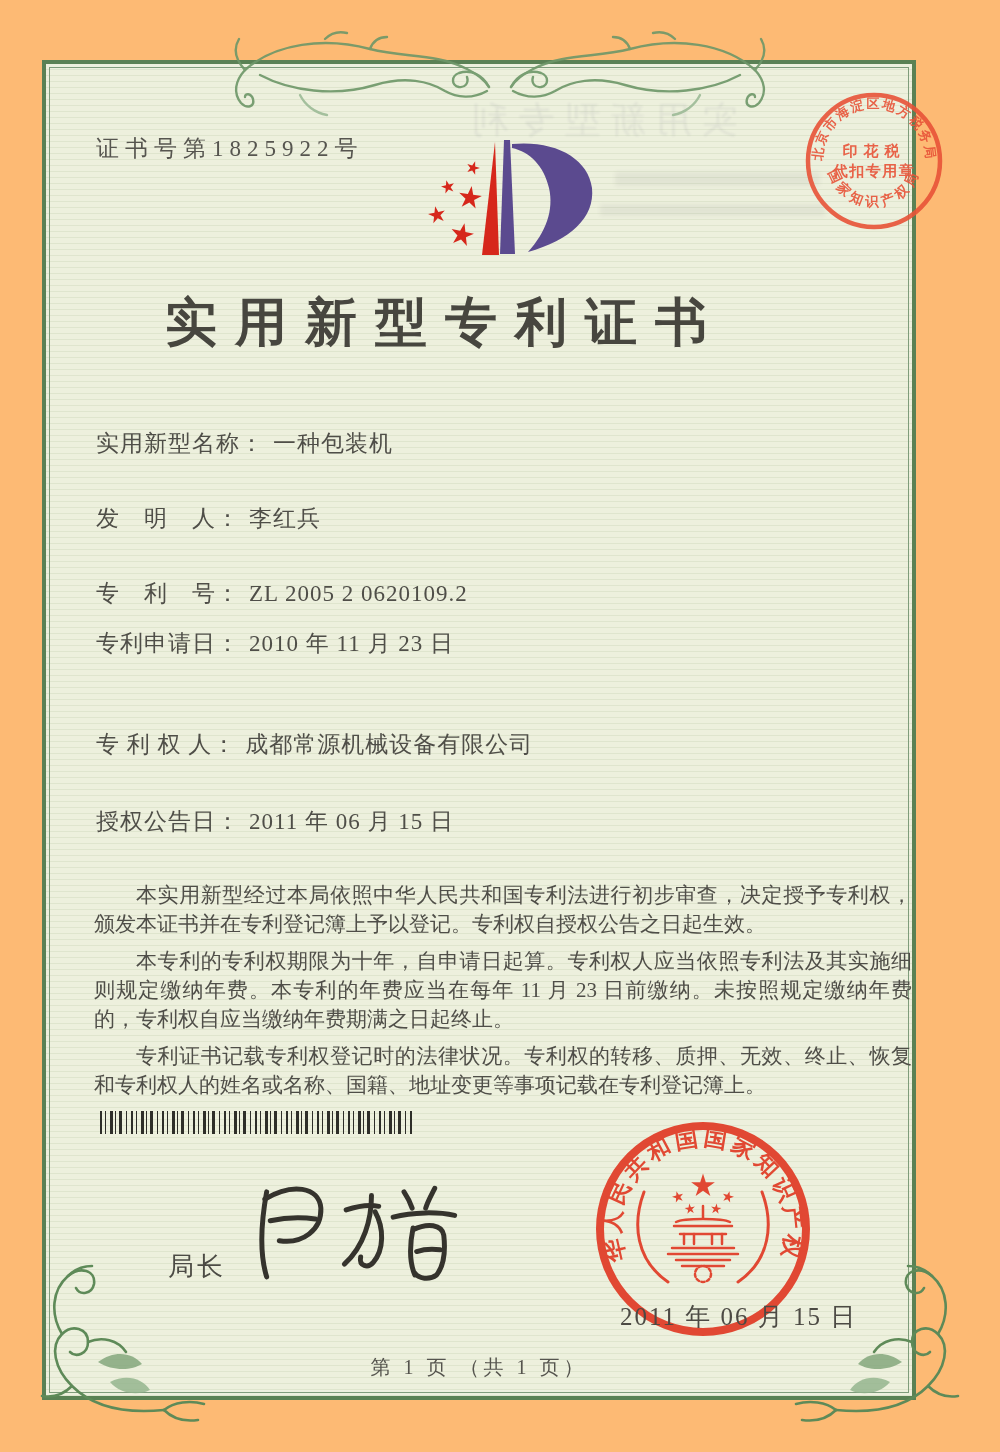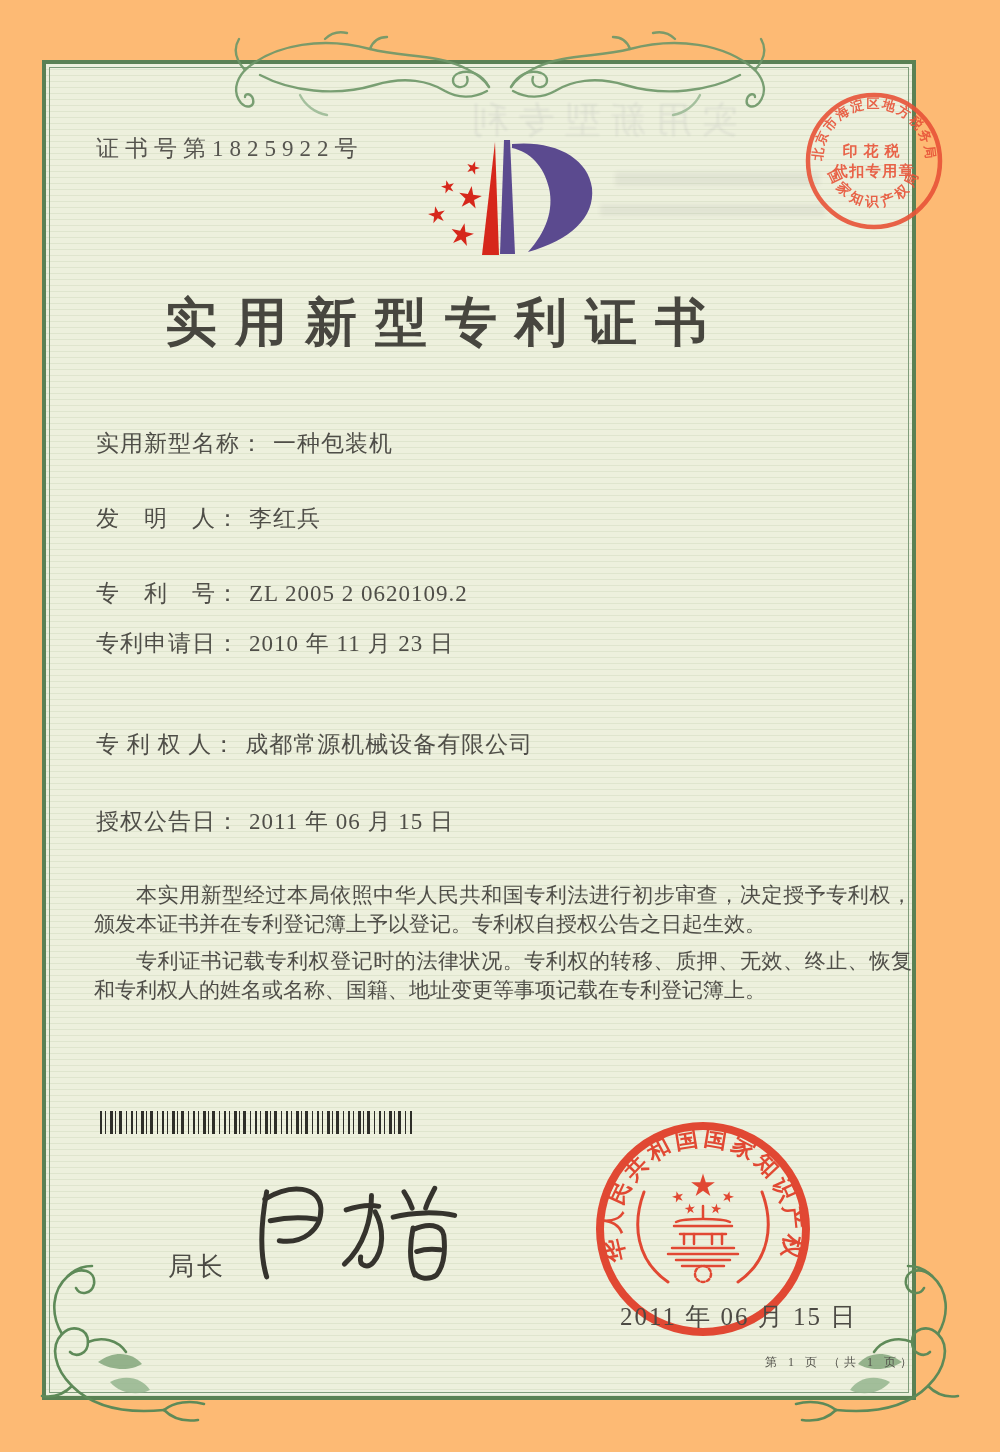--- a/index.html
+++ b/index.html
@@ -31,21 +31,21 @@
   .paras p{margin:0 0 8px;text-indent:2em;}
   .barcode{position:absolute;left:100px;top:1111px;width:312px;height:23px;
     background:repeating-linear-gradient(90deg,
       #2e2e29 0 2px,transparent 2px 5px,#2e2e29 5px 6px,transparent 6px 10px,
       #2e2e29 10px 13px,transparent 13px 15px,#2e2e29 15px 16px,transparent 16px 19px,
       #2e2e29 19px 22px,transparent 22px 26px,#2e2e29 26px 27px,transparent 27px 31px);}
   .sig-title{position:absolute;left:168px;top:1220px;font-size:26px;letter-spacing:3px;color:#4c4b45;margin-top:29px;}
   .sig-svg{position:absolute;left:235px;top:1172px;}
   .seal{position:absolute;left:588px;top:1114px;opacity:.95;}
   .seal-date{position:absolute;left:620px;top:1300px;font-size:25px;letter-spacing:2px;color:#4c4a44;}
-  .footer{position:absolute;left:42px;top:1354px;width:874px;text-align:right;font-size:12px;
+  .footer{position:absolute;left:42px;top:1354px;width:874px;text-align:center;font-size:20px;
     letter-spacing:4px;color:#55544e;}
   .orn-top{position:absolute;left:205px;top:25px;}
   .orn-bl{position:absolute;left:14px;top:1262px;}
   .orn-br{position:absolute;left:781px;top:1262px;transform:scaleX(-1);}
   svg{display:block;}
 </style>
 </head>
 <body>
 
 <div class="page">
@@ -150,20 +150,21 @@
   </div>
   <div class="field f4">
     <span class="label">专 利 权 人：</span><span class="value">成都常源机械设备有限公司</span>
   </div>
   <div class="field f5">
     <span class="label">授权公告日：</span><span class="value">2011 年 06 月 15 日</span>
   </div>
 
   <div class="paras">
     <p>本实用新型经过本局依照中华人民共和国专利法进行初步审查，决定授予专利权，颁发本证书并在专利登记簿上予以登记。专利权自授权公告之日起生效。</p>
+    <p>本专利的专利权期限为十年，自申请日起算。专利权人应当依照专利法及其实施细则规定缴纳年费。本专利的年费应当在每年 11 月 23 日前缴纳。未按照规定缴纳年费的，专利权自应当缴纳年费期满之日起终止。</p>
     <p>专利证书记载专利权登记时的法律状况。专利权的转移、质押、无效、终止、恢复和专利权人的姓名或名称、国籍、地址变更等事项记载在专利登记簿上。</p>
   </div>
 
   <div class="barcode"></div>
 
   <div class="sig-title">局长</div>
   <svg class="sig-svg" width="235" height="122" viewBox="0 0 250 135" aria-label="田力普">
     <g fill="none" stroke="#35332d" stroke-width="5.5" stroke-linecap="round" stroke-linejoin="round">
       <path d="M30,22 C24,55 22,90 30,116"></path>
       <path d="M28,30 C58,12 88,16 90,40 C91,64 70,80 44,76"></path>

